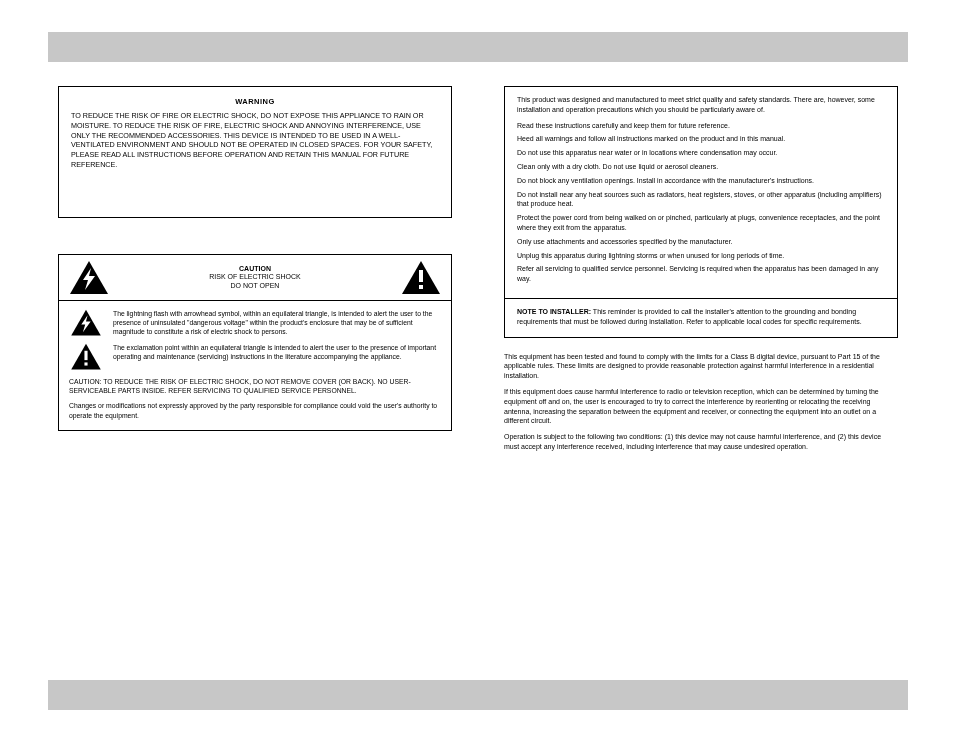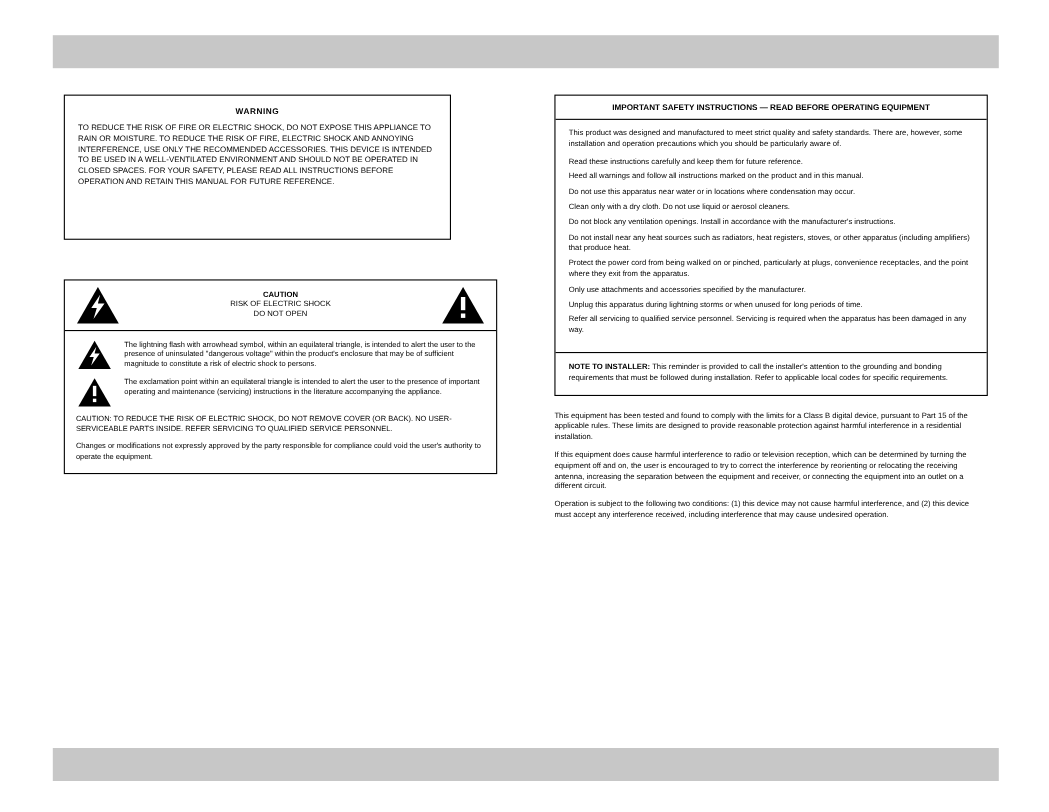--- a/index.html
+++ b/index.html
@@ -30,21 +30,21 @@
     display: flex;
     gap: 52px;
   }
   .col {
     width: 394px;
     position: relative;
   }
 
   .warning-box {
     border: 1.5px solid #000;
-    width: 352px;
+    width: 394px;
     height: 132px;
     padding: 10px 12px;
     font-size: 7.2px;
     line-height: 1.35;
   }
   .warning-box .w-title {
     font-weight: bold;
     text-align: center;
     font-size: 7.5px;
     letter-spacing: .5px;
@@ -192,21 +192,20 @@
         <div class="plain">CAUTION: TO REDUCE THE RISK OF ELECTRIC SHOCK, DO NOT REMOVE COVER (OR BACK). NO USER-SERVICEABLE PARTS INSIDE. REFER SERVICING TO QUALIFIED SERVICE PERSONNEL.</div>
         <div class="plain">Changes or modifications not expressly approved by the party responsible for compliance could void the user's authority to operate the equipment.</div>
       </div>
     </div>
 
   </div>
 
   <div class="col">
 
     <div class="right-box">
-      <div class="rb-head">IMPORTANT SAFETY INSTRUCTIONS — READ BEFORE OPERATING EQUIPMENT</div>
       <div class="rb-body">
         <div style="margin-bottom:6px">This product was designed and manufactured to meet strict quality and safety standards. There are, however, some installation and operation precautions which you should be particularly aware of.</div>
         <ul>
           <li>Read these instructions carefully and keep them for future reference.</li>
           <li>Heed all warnings and follow all instructions marked on the product and in this manual.</li>
           <li>Do not use this apparatus near water or in locations where condensation may occur.</li>
           <li>Clean only with a dry cloth. Do not use liquid or aerosol cleaners.</li>
           <li>Do not block any ventilation openings. Install in accordance with the manufacturer's instructions.</li>
           <li>Do not install near any heat sources such as radiators, heat registers, stoves, or other apparatus (including amplifiers) that produce heat.</li>
           <li>Protect the power cord from being walked on or pinched, particularly at plugs, convenience receptacles, and the point where they exit from the apparatus.</li>

